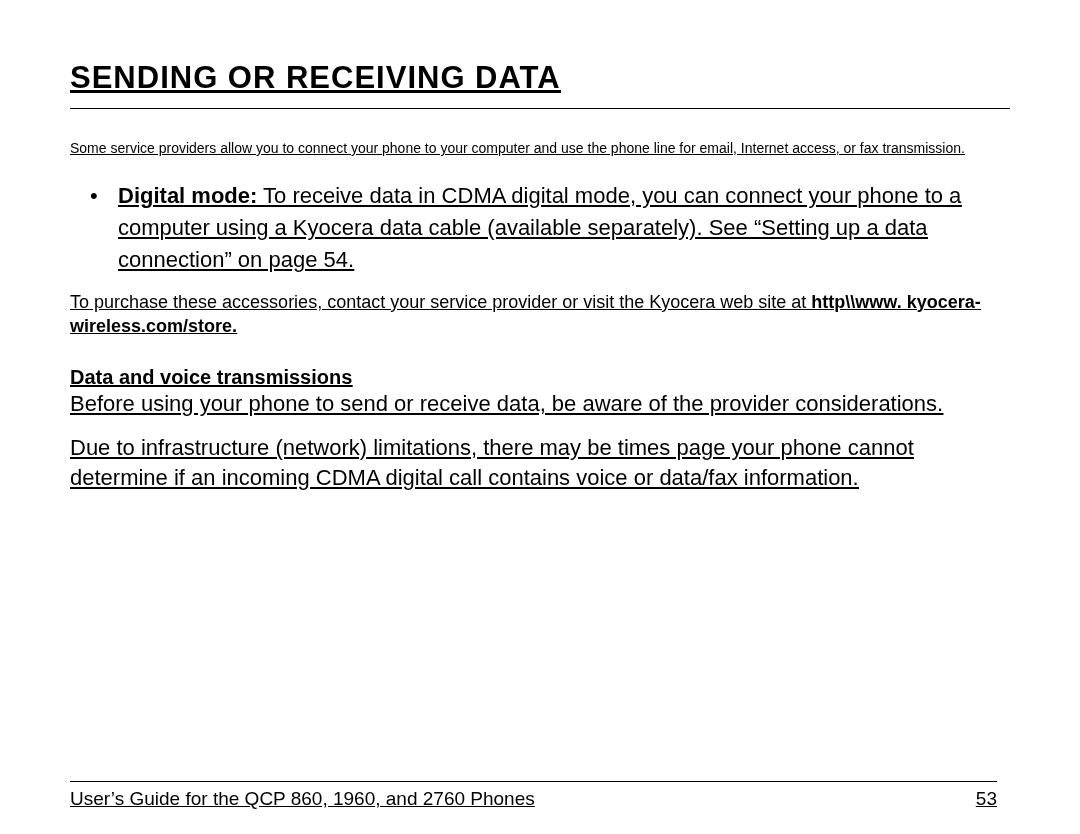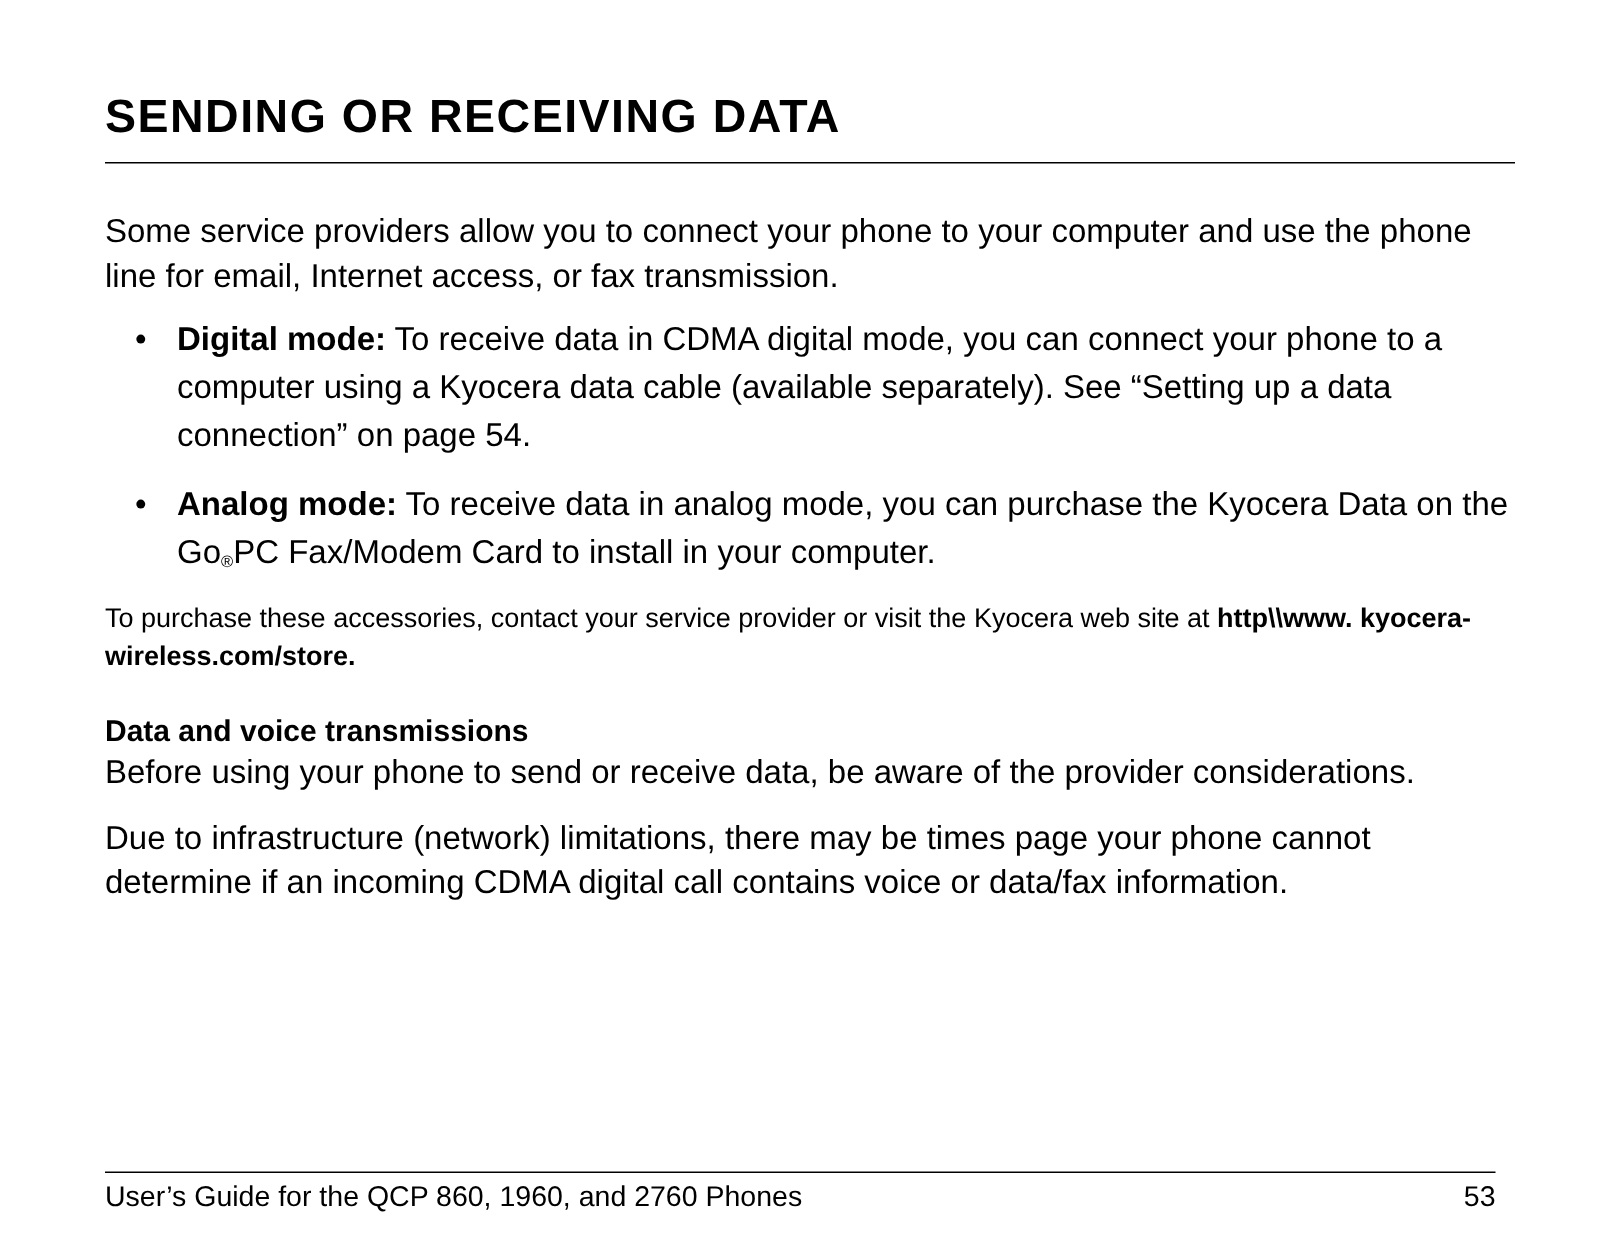--- a/index.html
+++ b/index.html
@@ -1,36 +1,36 @@
 <!DOCTYPE html>
 <html><head>
   <meta charset="utf-8">
   <style>
-    * { margin: 0; padding: 0; box-sizing: border-box; }
+    * { margin: 0; padding: 0; box-sizing: border-box; text-decoration: underline; }
     body {
       font-family: Verdana, Geneva, sans-serif;
       width: 1080px;
       height: 834px;
       background: #fff;
       color: #000;
       padding: 60px 70px 0 70px;
       position: relative;
     }
     h1 {
       font-size: 31px;
       font-weight: 900;
       letter-spacing: 1px;
       padding-bottom: 12px;
       border-bottom: 1px solid #000;
       margin-bottom: 30px;
     }
     .intro {
-      font-size: 22px;
+      font-size: 14px;
       line-height: 1.35;
-      margin-bottom: 12px;
+      margin-bottom: 22px;
     }
     ul {
       list-style: none;
       margin-bottom: 0;
       padding-left: 48px;
     }
     li {
       font-size: 22px;
       line-height: 1.45;
       margin-bottom: 14px;
@@ -81,23 +81,20 @@
 <body>
 
 <h1>SENDING OR RECEIVING DATA</h1>
 
 <p class="intro">Some service providers allow you to connect your phone to your computer and use the phone line for email, Internet access, or fax transmission.</p>
 
 <ul>
   <li>
     <b>Digital mode:</b><span> To receive data in CDMA digital mode, you can connect your phone to a computer using a Kyocera data cable (available separately). See “Setting up a data connection” on page 54.</span>
   </li>
-  <li>
-    <b>Analog mode:</b><span> To receive data in analog mode, you can purchase the Kyocera Data on the Go</span><span class="reg">®</span><span>PC Fax/Modem Card to install in your computer.</span>
-  </li>
 </ul>
 
 <p class="purchase">
   <span>To purchase these accessories, contact your service provider or visit the Kyocera web site at </span><b>http\\www. kyocera-wireless.com/store.</b>
 </p>
 
 <h2>Data and voice transmissions</h2>
 
 <p class="body-text">Before using your phone to send or receive data, be aware of the provider considerations.</p>
 

